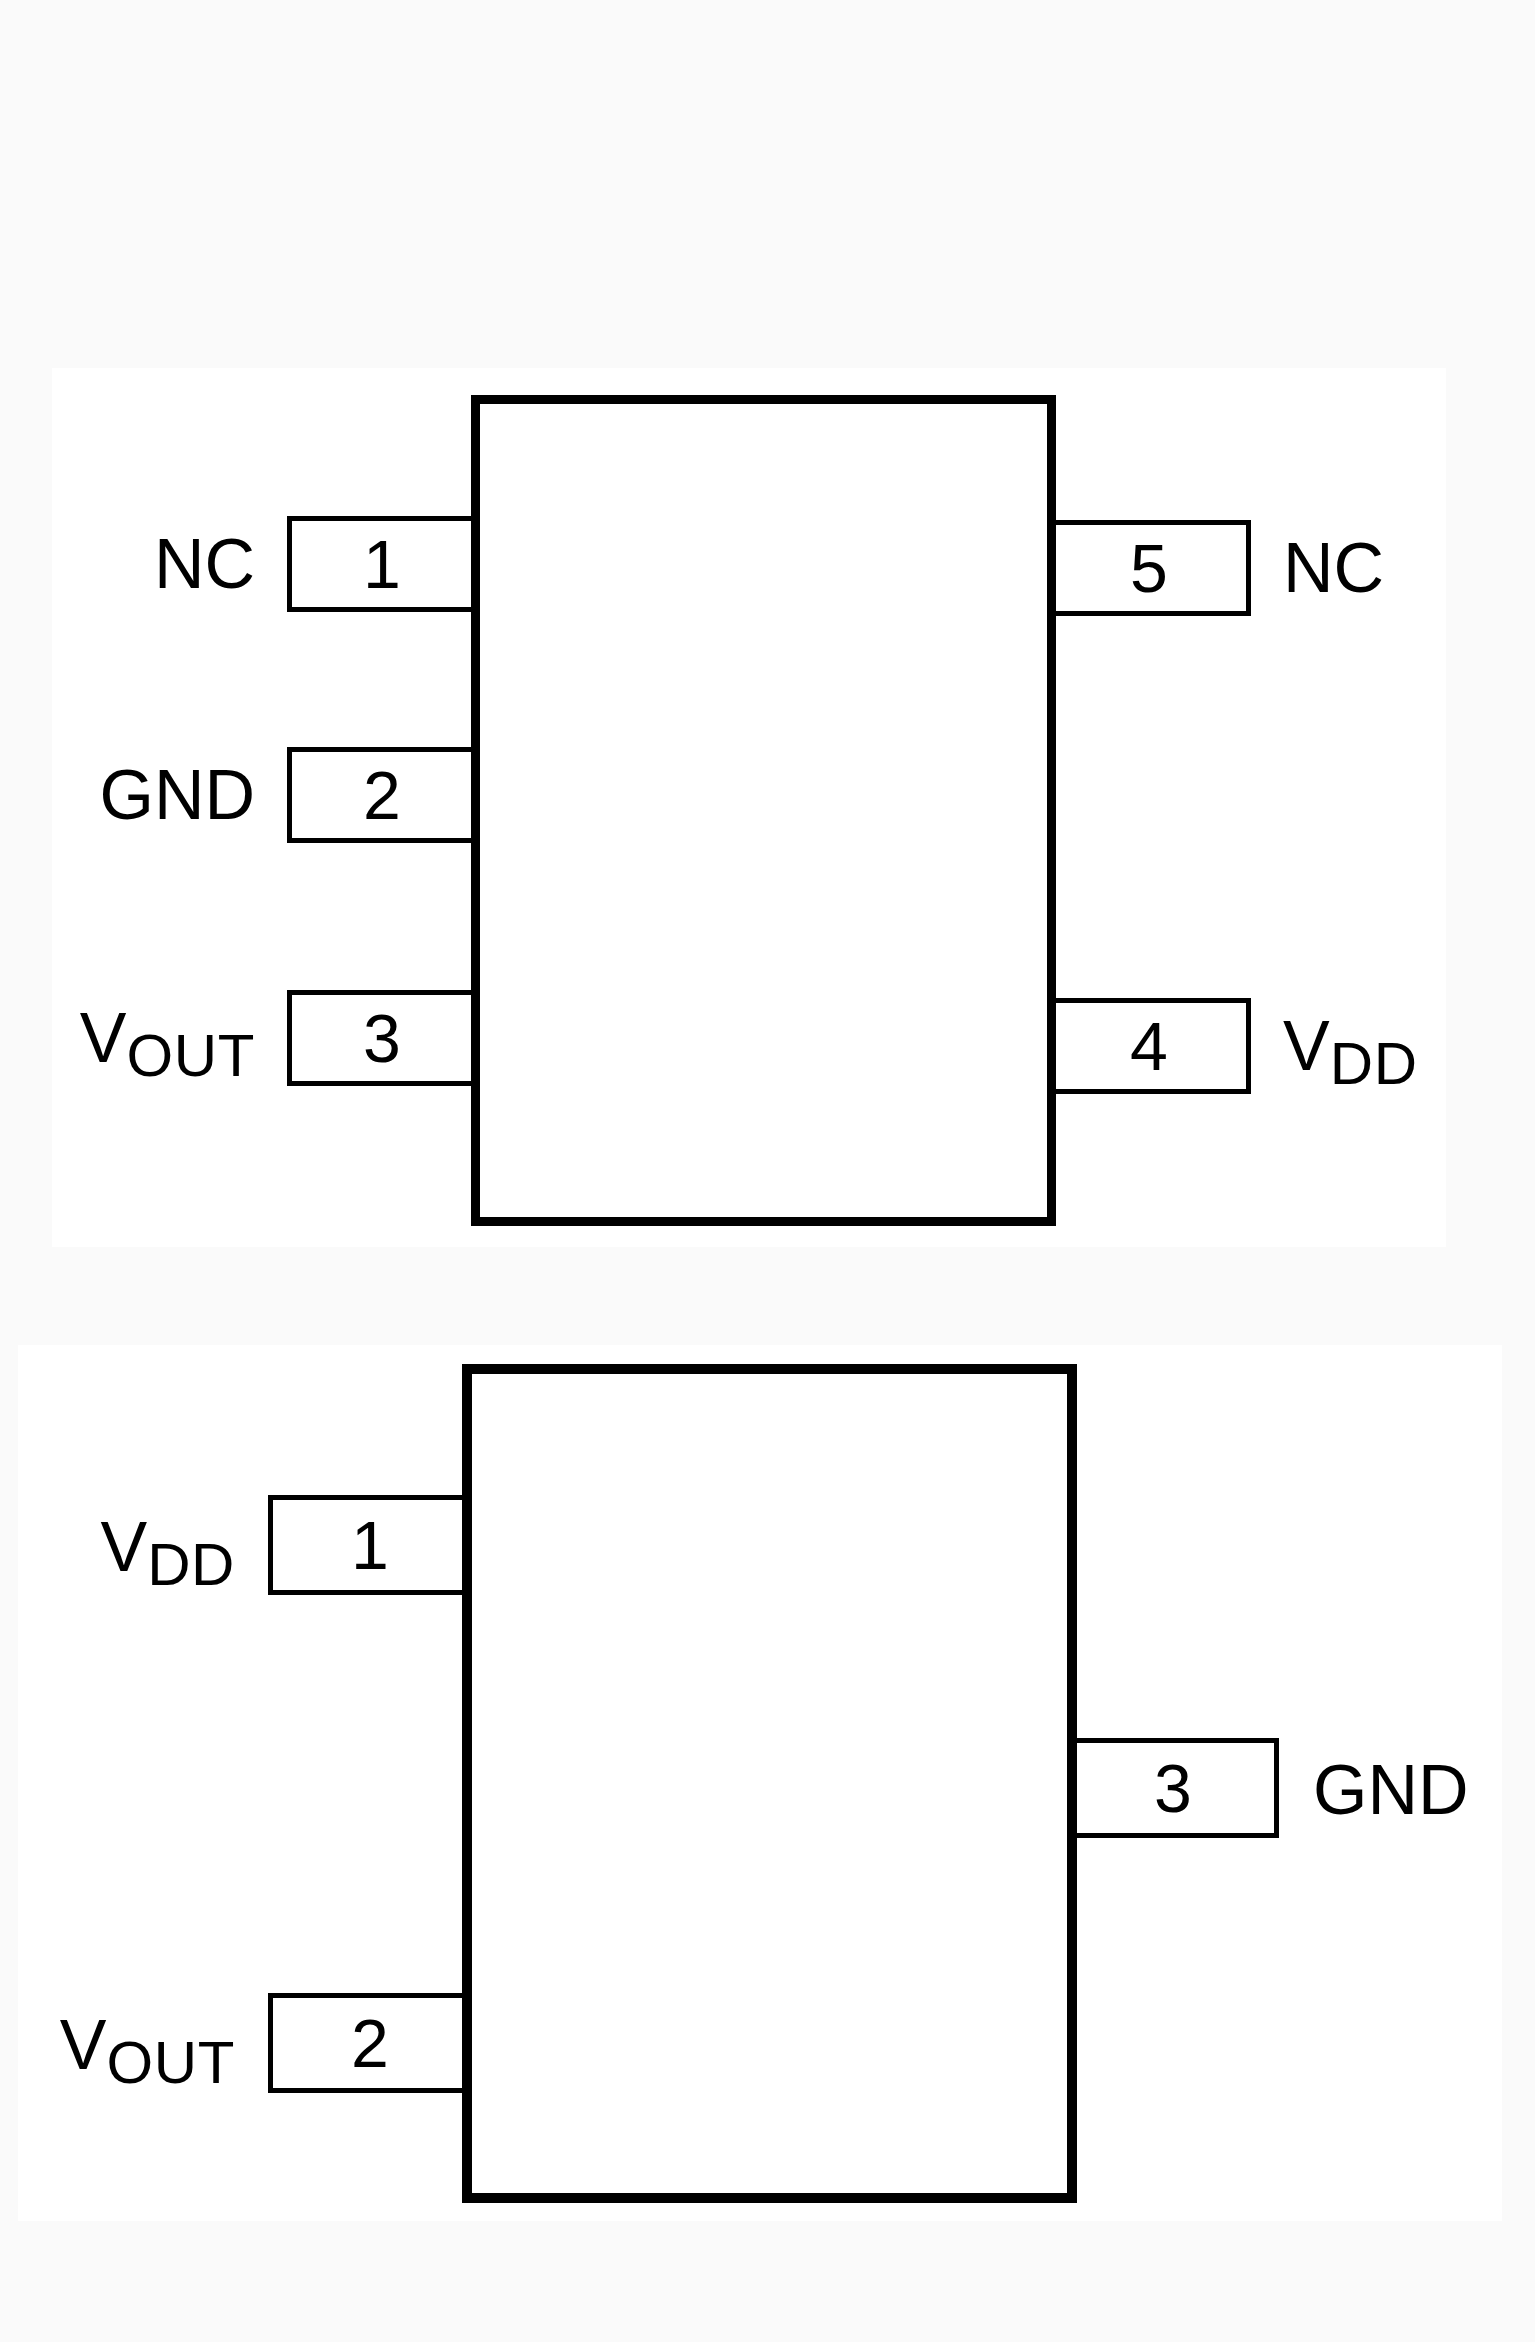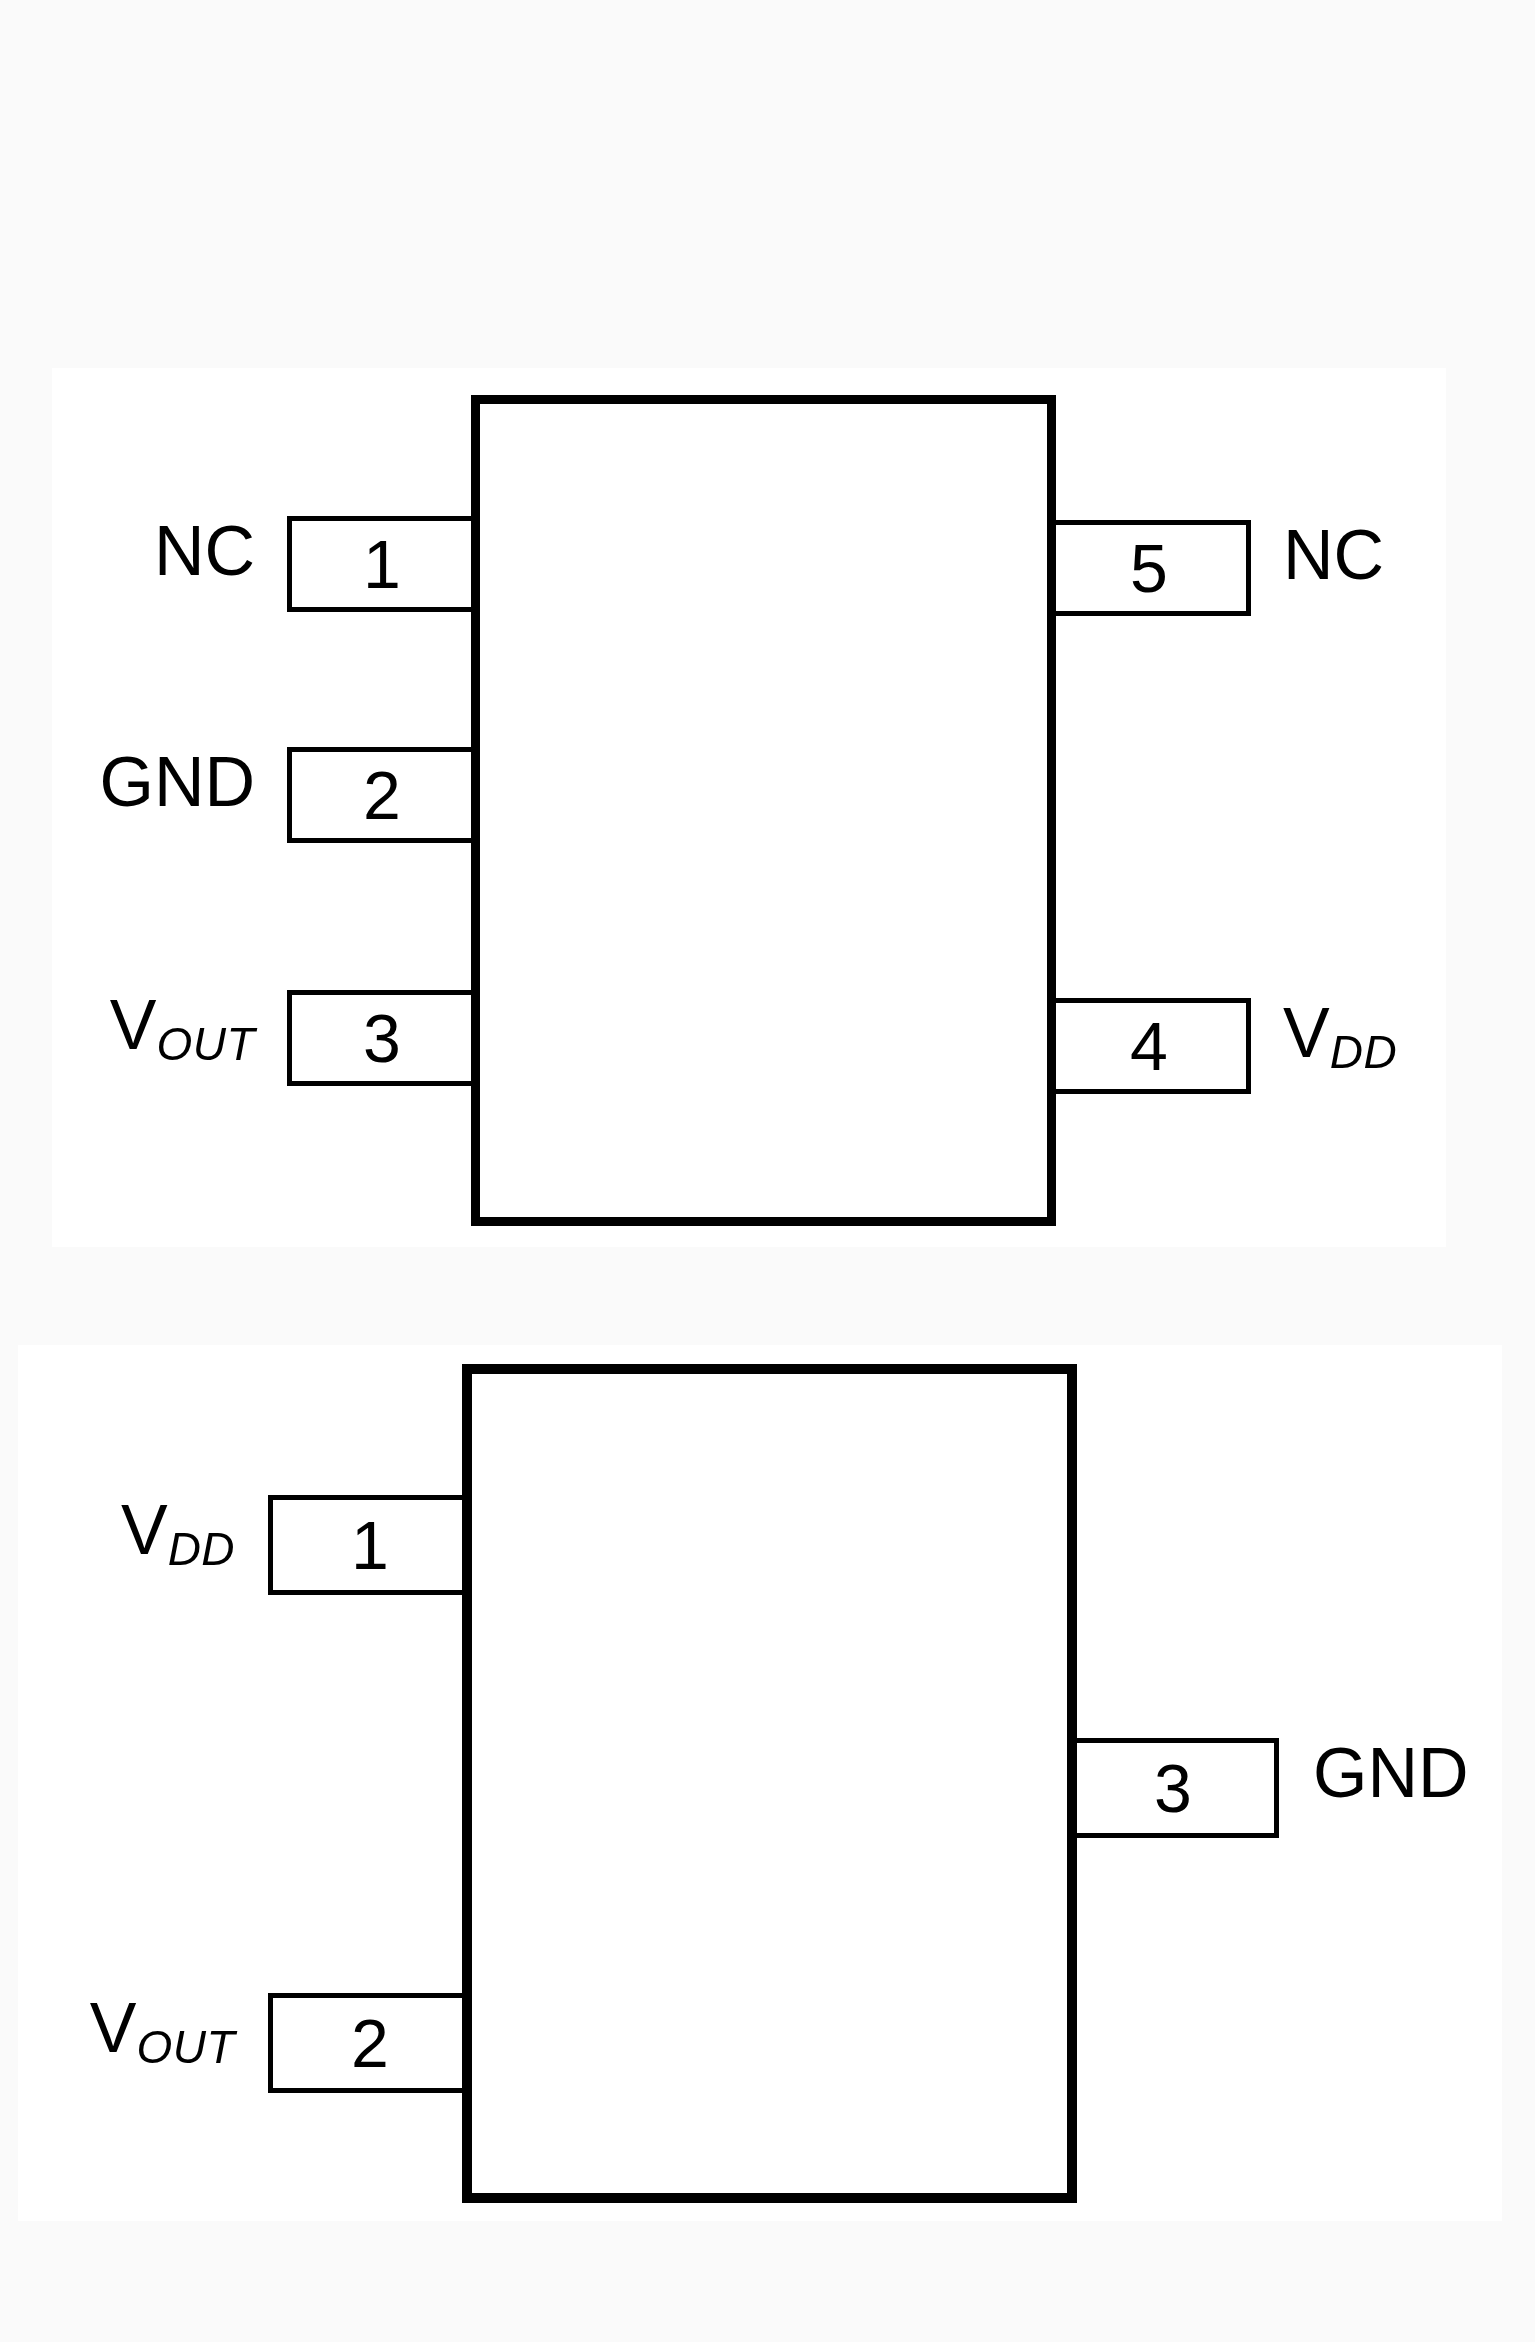--- a/index.html
+++ b/index.html
@@ -35,34 +35,33 @@
     z-index: 2;
     display: flex;
     align-items: center;
     justify-content: center;
     font-size: 68px;
     line-height: 1;
   }
   .plabel {
     position: absolute;
     display: flex;
-    align-items: flex-start;
+    align-items: flex-end;
     font-size: 70px;
     line-height: 1;
     z-index: 2;
     white-space: nowrap;
   }
   .plabel.lefts  { justify-content: flex-end; }
   .plabel.rights { justify-content: flex-start; }
   .lbl { display: inline; }
   .sub {
-    font-size: 46px;
+    font-size: 60px;
     vertical-align: -0.24em;
     letter-spacing: 0.01em;
-    font-style: italic;
   }
   .title {
     position: absolute;
     left: 0;
     top: 112px;
     width: 1535px;
     text-align: center;
     font-size: 112px;
     font-weight: bold;
     letter-spacing: 1px;

